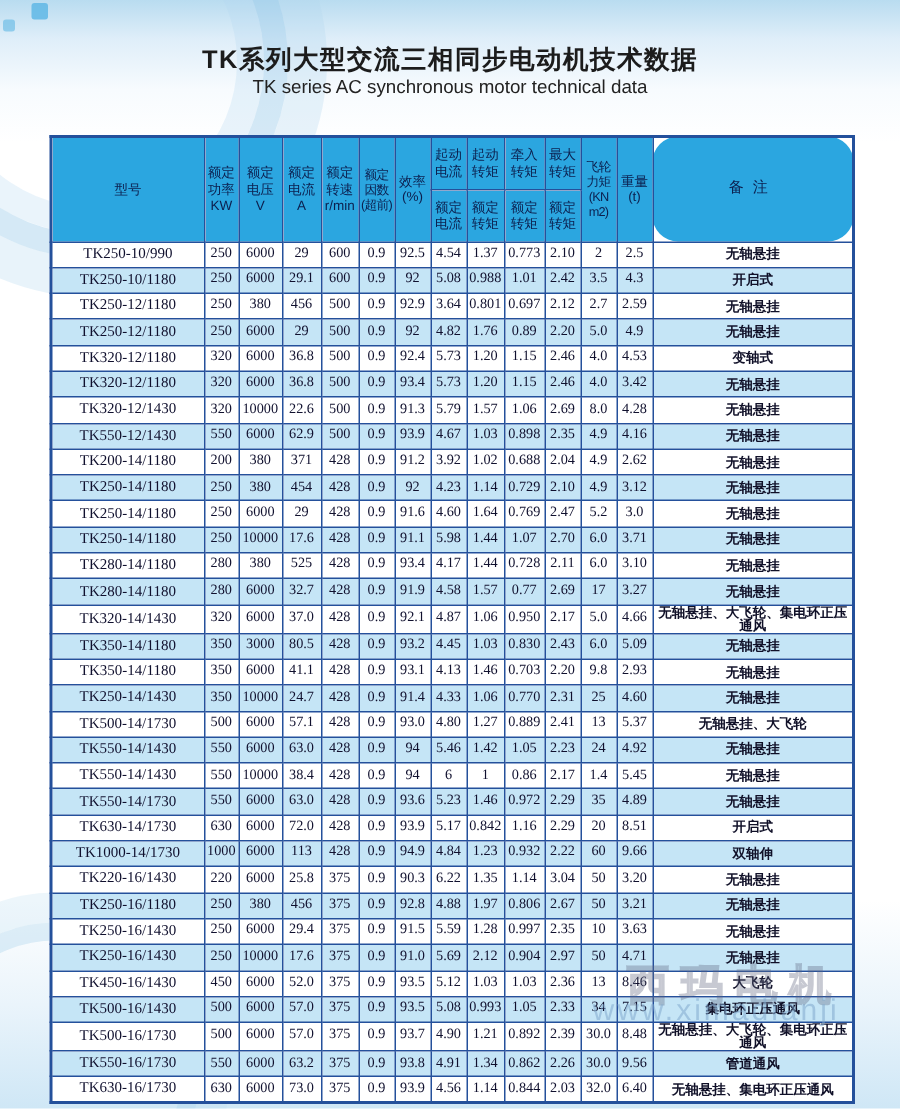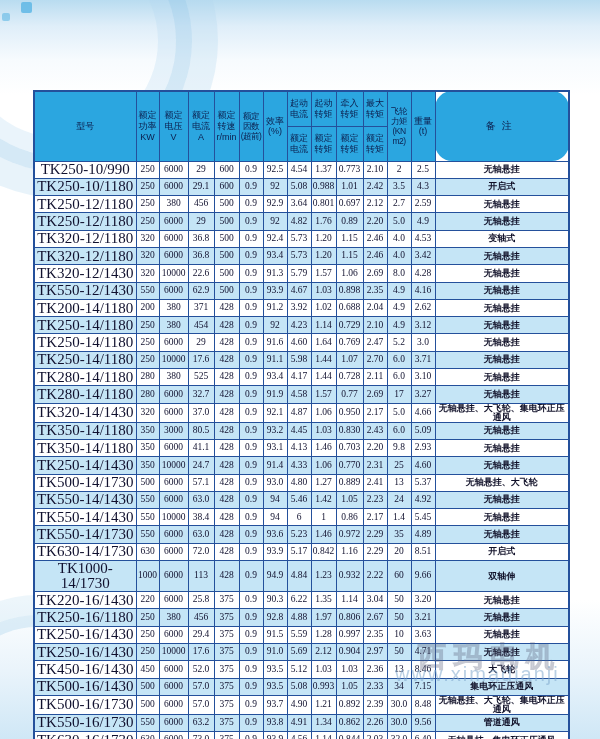--- a/index.html
+++ b/index.html
@@ -46,21 +46,21 @@
   th.h-factor{font-size:8.5px;letter-spacing:-0.5px;}
   th.h-flywheel{font-size:8.5px;letter-spacing:-0.5px;}
   th.h-remark{font-size:10px;letter-spacing:6px;border-radius:17px;}
   tbody tr{height:17.3px;}
   tbody td{
     font-family:"Liberation Serif", serif;
     font-size:9.5px;color:#10102e;line-height:1;
     background:#ffffff;
   }
   tbody tr.alt td{background:#c5e5f6;}
-  tbody td.model{font-size:15px;letter-spacing:0;}
+  tbody td.model{font-size:10px;letter-spacing:0;}
   tbody td.remark{
     font-family:Liberation Sans, sans-serif;
     font-weight:bold;font-size:9px;color:#101028;letter-spacing:0;
   }
   
   .watermark-cn{
     position:absolute;left:418px;top:638px;width:175px;
     font-size:28px;font-weight:bold;letter-spacing:8px;
     color:rgba(90,95,120,0.0);
     -webkit-text-stroke:1px rgba(95,100,125,0.35);
@@ -74,20 +74,22 @@
 </style>
 </head>
 <body>
 
 <div class="page">
   <div class="ring ring-tl"></div>
   <div class="ring ring-bl"></div>
   <div class="deco-square sq1"></div>
   <div class="deco-square sq2"></div>
 
+  <div class="title">TK系列大型交流三相同步电动机技术数据</div>
+  <div class="subtitle">TK series AC synchronous motor technical data</div>
 
   <table class="motor">
     <colgroup>
       <col style="width:102px">
         <col style="width:23px">
         <col style="width:29px">
       <col style="width:26px">
         <col style="width:25px">
         <col style="width:24px">
       <col style="width:24px">

